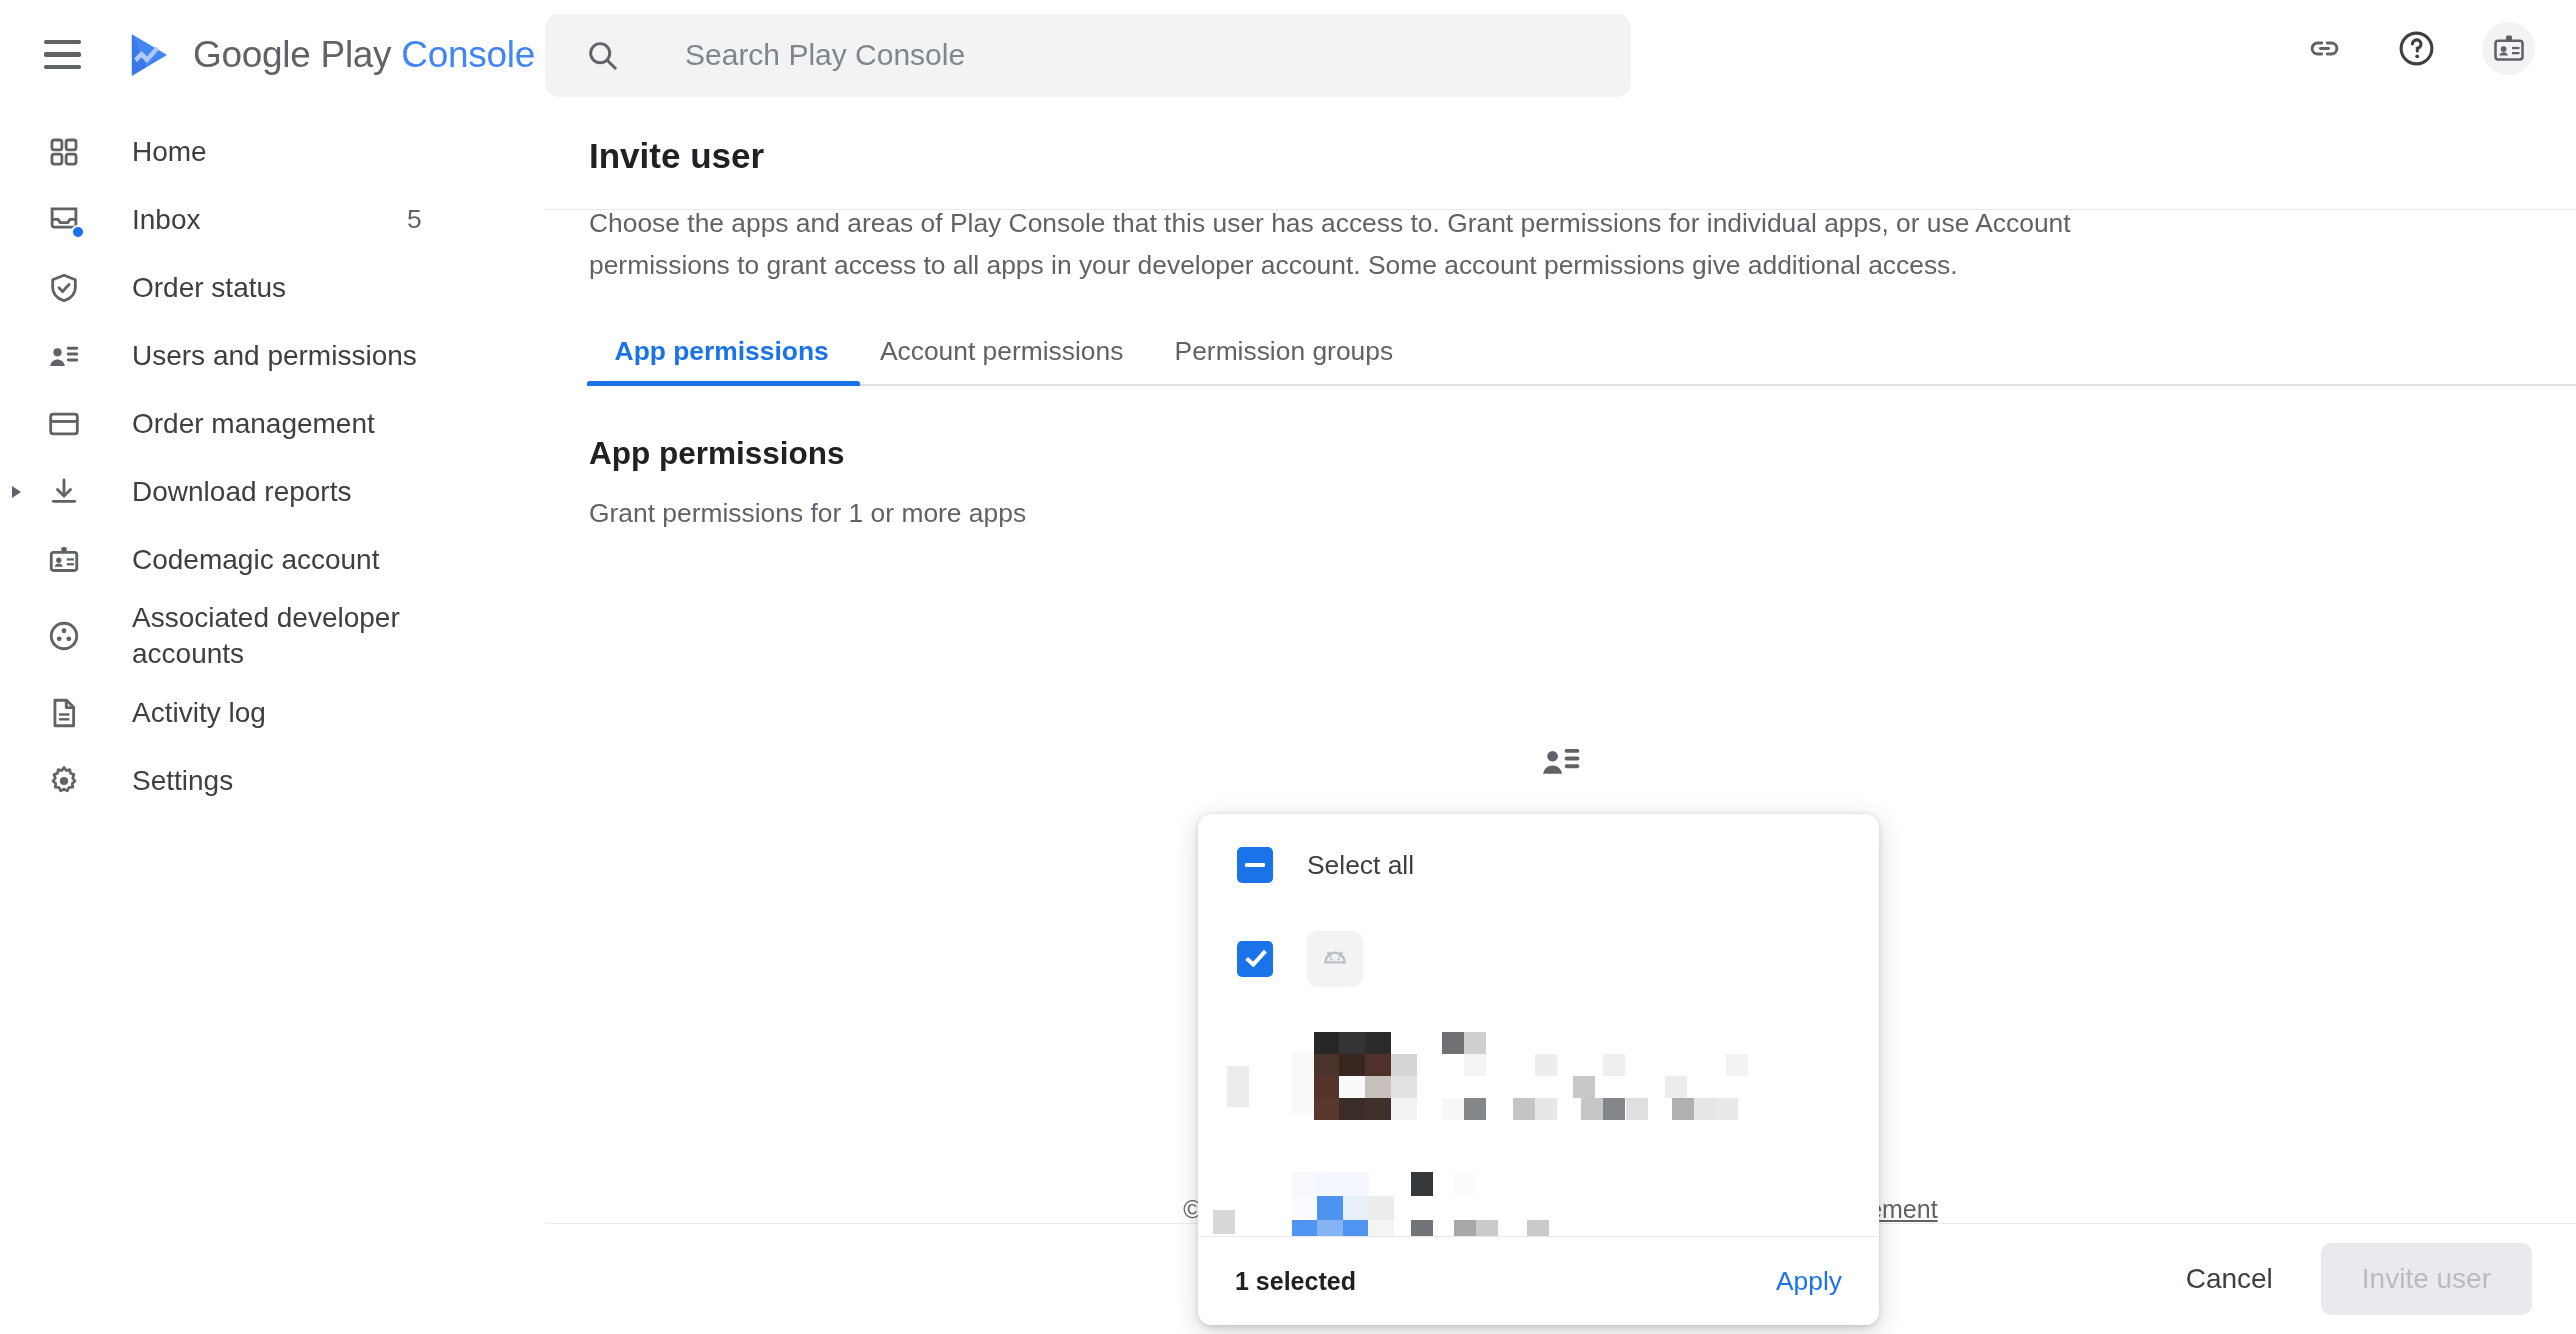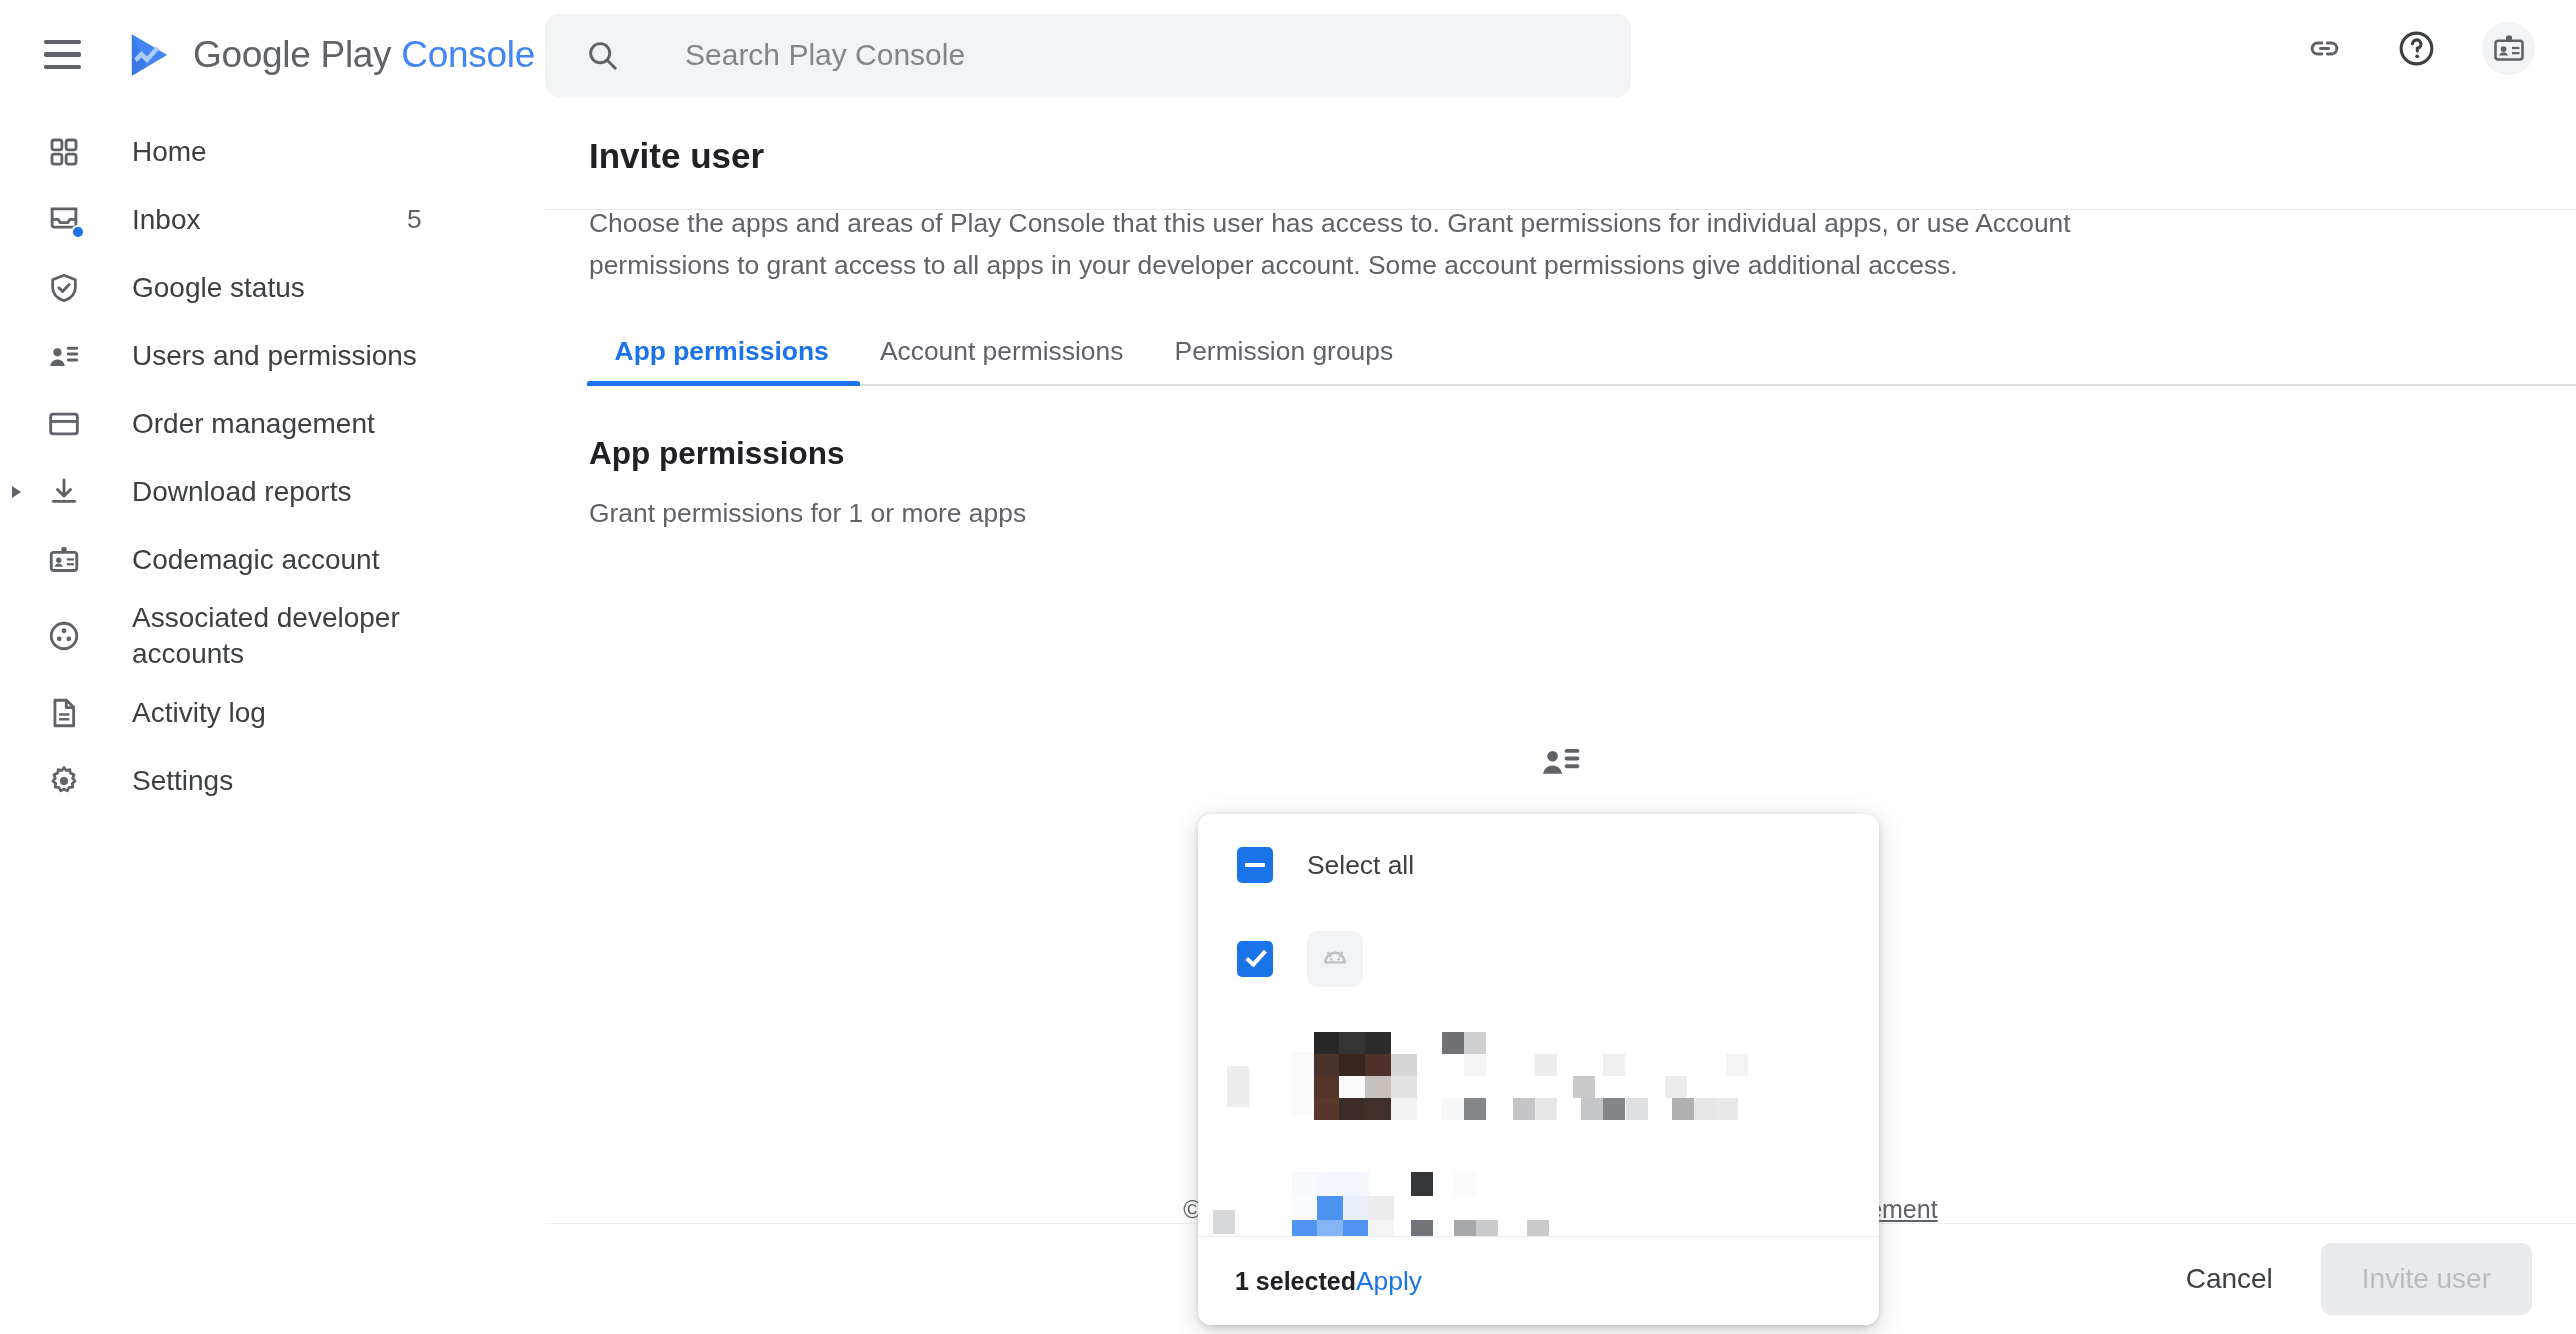--- a/index.html
+++ b/index.html
@@ -264,21 +264,21 @@
     display: flex; align-items: center;
     height: 132px;
     padding: 0 39px;
     position: relative;
   }
   .px { position: absolute; }
 
   .picker-footer {
     height: 89px; flex: none;
     border-top: 0.9px solid #e8eaed;
-    display: flex; align-items: center; justify-content: flex-start;
+    display: flex; align-items: center; justify-content: space-between;
     padding: 12px 37px;
     background: #fff;
   }
   .sel-count { font-size: 25px; font-weight: bold; color: #202124; }
   .apply-btn {
     font-size: 26.4px; color: #1a73e8; font-weight: normal;
     cursor: pointer; background: none; border: none; font-family: inherit;
   }
 </style>
 </head>
@@ -365,21 +365,21 @@
       <span class="nav-badge">5</span>
     </div>
 
     <div class="nav-item">
       <span class="nav-icon">
         <svg width="34" height="34" viewBox="0 0 24 24">
           <path d="M12 3 L20 6.2v5.4c0 4.6-3.2 7.7-8 9.4-4.8-1.7-8-4.8-8-9.4V6.2z" fill="none" stroke="#5f6368" stroke-width="2" stroke-linejoin="round"></path>
           <path d="M8.4 11.8l2.6 2.6 4.6-4.8" fill="none" stroke="#5f6368" stroke-width="2" stroke-linecap="round" stroke-linejoin="round"></path>
         </svg>
       </span>
-      <span class="nav-label">Google status</span>
+      <span class="nav-label">Order status</span>
     </div>
 
     <div class="nav-item">
       <span class="nav-icon">
         <svg width="34" height="34" viewBox="0 0 24 24">
           <circle cx="7.4" cy="9.4" r="2.9" fill="#5f6368"></circle>
           <path d="M2.2 19c.6-3.1 2.7-4.6 5.2-4.6S12 15.9 12.6 19z" fill="#5f6368"></path>
           <rect x="14" y="5.4" width="8" height="2.1" rx="1" fill="#5f6368"></rect>
           <rect x="14" y="9.6" width="8" height="2.1" rx="1" fill="#5f6368"></rect>
           <rect x="14" y="13.8" width="8" height="2.1" rx="1" fill="#5f6368"></rect>

